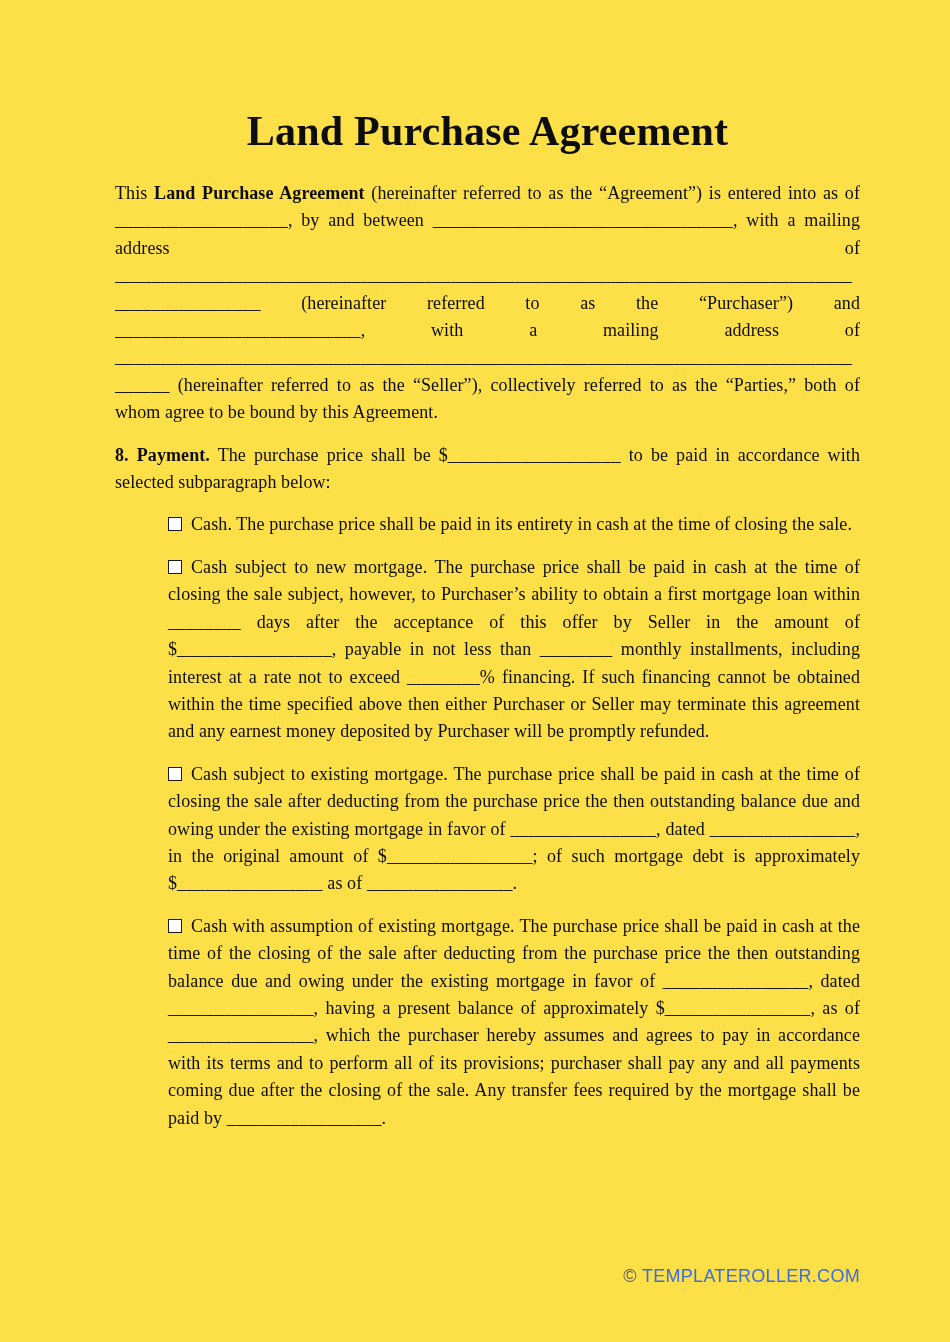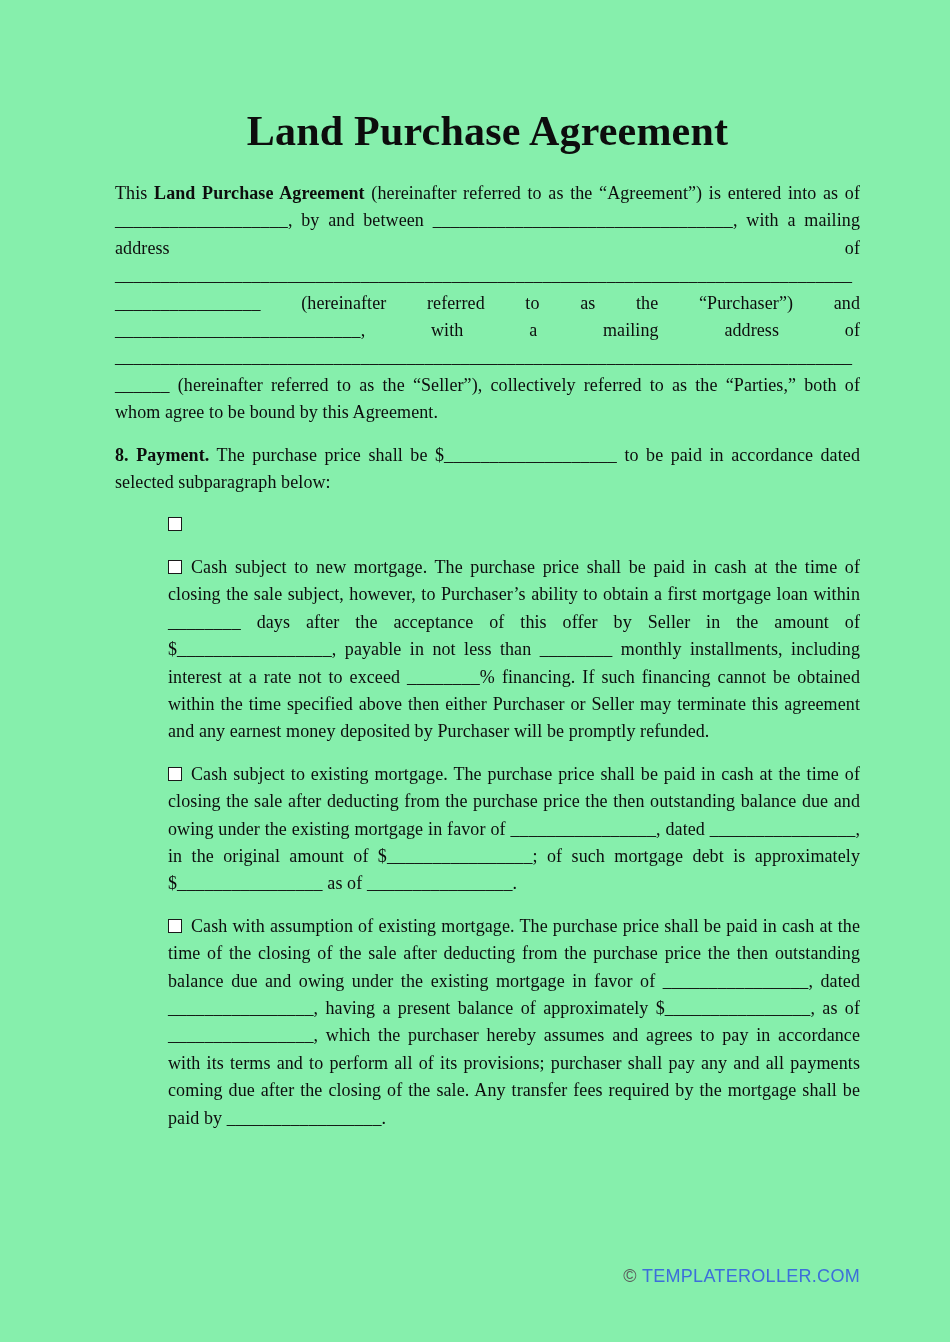--- a/index.html
+++ b/index.html
@@ -7,21 +7,21 @@
     width: 950px; height: 1342px;
     font-family: "Liberation Serif", "DejaVu Serif", serif;
     color: #0d0d0d;
     overflow: hidden;
   }
   .page {
     position: relative;
     width: 950px; height: 1342px;
     padding: 106px 90px 0 115px;
     box-sizing: border-box;
-    background: #86efac;
+    background: #fde047;
   }
   .title {
     font-size: 42px;
     line-height: 50px;
     font-weight: bold;
     text-align: center;
     margin: 0 0 24px 0;
     letter-spacing: 0.2px;
   }
   .para {
@@ -57,23 +57,23 @@
 </style>
 </head>
 <body>
 
 <div class="page">
 
   <h1 class="title">Land Purchase Agreement</h1>
 
   <p class="para intro"><span>This </span><b>Land Purchase Agreement</b><span> (hereinafter referred to as the “Agreement”) is entered into as of ___________________, by and between _________________________________, with a mailing address of _________________________________________________________________________________________________ (hereinafter referred to as the “Purchaser”) and ___________________________, with a mailing address of _______________________________________________________________________________________ (hereinafter referred to as the “Seller”), collectively referred to as the “Parties,” both of whom agree to be bound by this Agreement.</span></p>
 
-  <p class="para"><b>8. Payment.</b><span> The purchase price shall be $___________________ to be paid in accordance dated selected subparagraph below:</span></p>
+  <p class="para"><b>8. Payment.</b><span> The purchase price shall be $___________________ to be paid in accordance with selected subparagraph below:</span></p>
 
-  <p class="para option"><span class="checkbox"></span></p>
+  <p class="para option"><span class="checkbox"></span><span>Cash. The purchase price shall be paid in its entirety in cash at the time of closing the sale.</span></p>
 
   <p class="para option"><span class="checkbox"></span><span>Cash subject to new mortgage. The purchase price shall be paid in cash at the time of closing the sale subject, however, to Purchaser’s ability to obtain a first mortgage loan within ________ days after the acceptance of this offer by Seller in the amount of $_________________, payable in not less than ________ monthly installments, including interest at a rate not to exceed ________% financing. If such financing cannot be obtained within the time specified above then either Purchaser or Seller may terminate this agreement and any earnest money deposited by Purchaser will be promptly refunded.</span></p>
 
   <p class="para option"><span class="checkbox"></span><span>Cash subject to existing mortgage. The purchase price shall be paid in cash at the time of closing the sale after deducting from the purchase price the then outstanding balance due and owing under the existing mortgage in favor of ________________, dated ________________, in the original amount of $________________; of such mortgage debt is approximately $________________ as of ________________.</span></p>
 
   <p class="para option"><span class="checkbox"></span><span>Cash with assumption of existing mortgage. The purchase price shall be paid in cash at the time of the closing of the sale after deducting from the purchase price the then outstanding balance due and owing under the existing mortgage in favor of ________________, dated ________________, having a present balance of approximately $________________, as of ________________, which the purchaser hereby assumes and agrees to pay in accordance with its terms and to perform all of its provisions; purchaser shall pay any and all payments coming due after the closing of the sale. Any transfer fees required by the mortgage shall be paid by _________________.</span></p>
 
   <div class="footer"><span class="copy" style="color: rgb(90, 90, 90);">©</span><a class="flink" style="color: rgb(61, 110, 218);">TEMPLATEROLLER.COM</a></div>
 
 </div>

